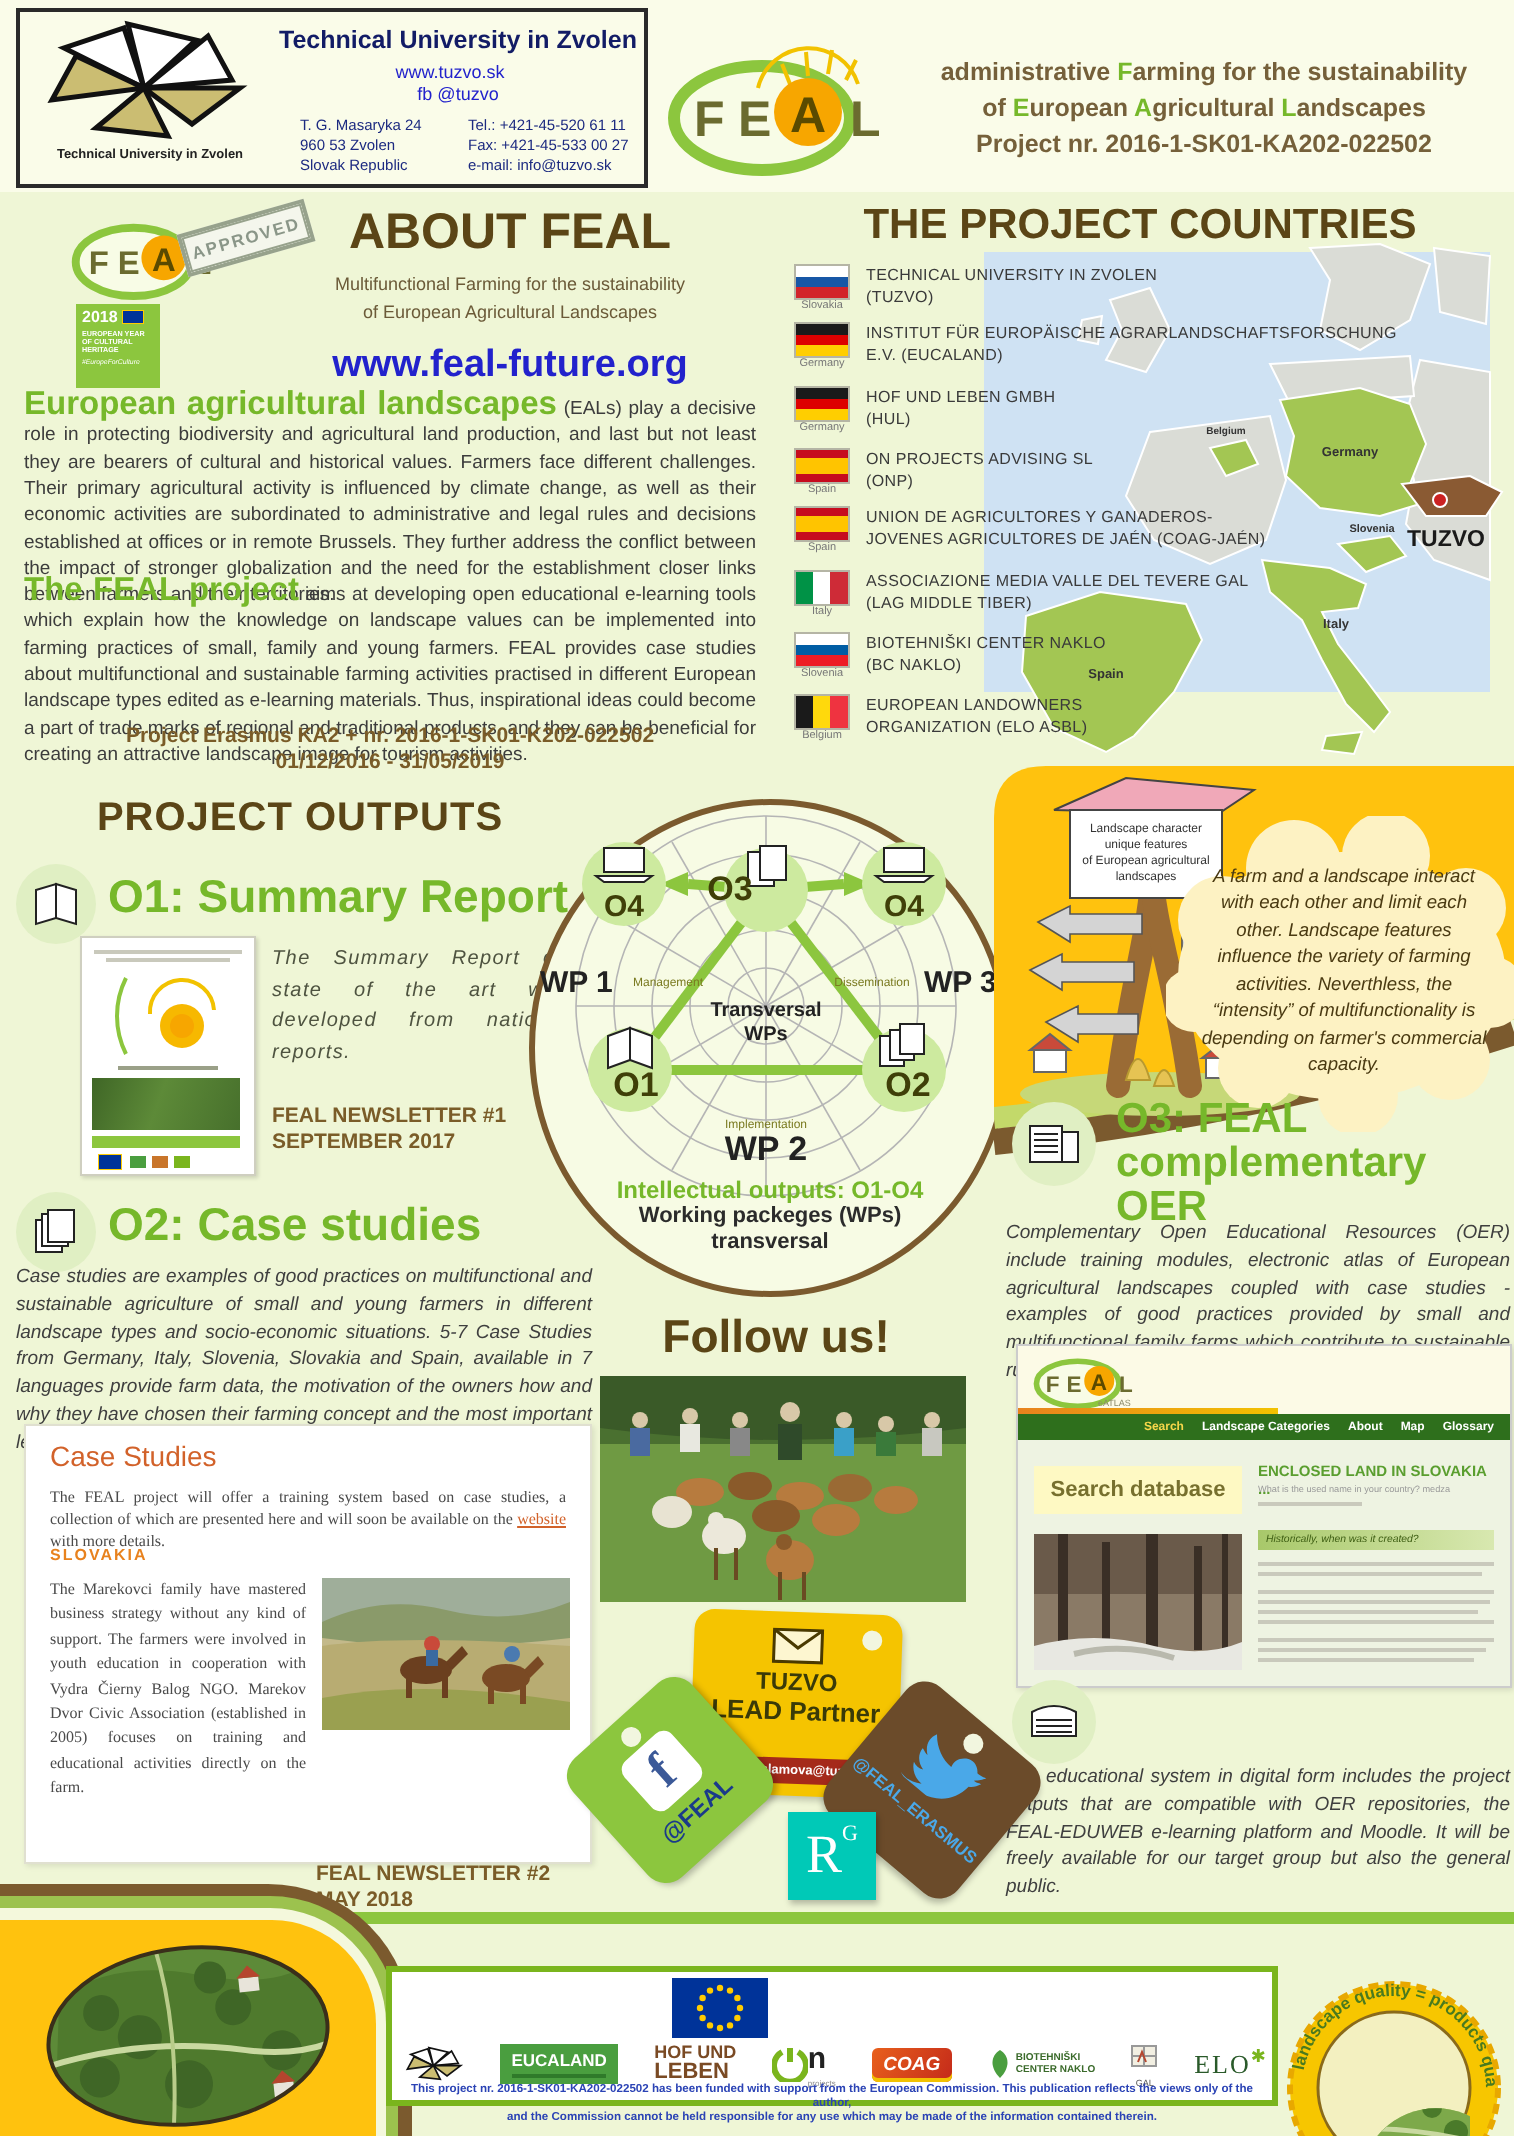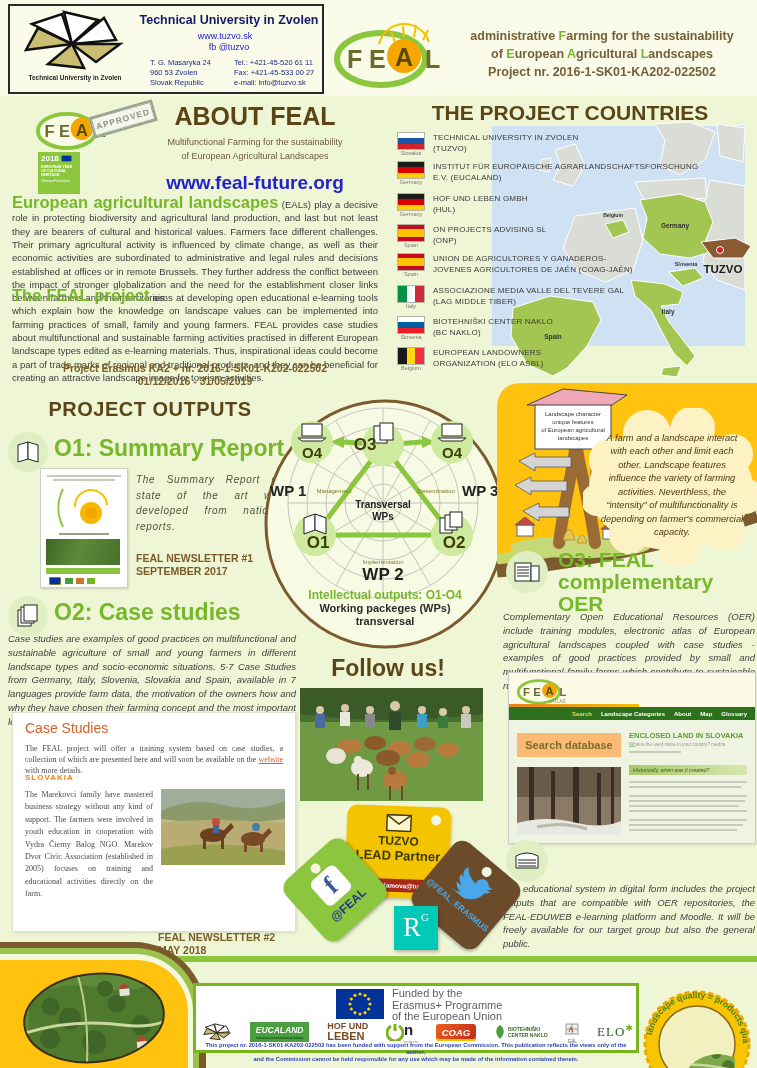--- a/index.html
+++ b/index.html
@@ -462,21 +462,21 @@
     </svg>
     <div class="abs" style="left:40px;top:26px;font-size:4.5px;color:#8a8a6a;">eATLAS</div>
     <div class="abs" style="left:0;top:31px;width:130px;height:3px;background:linear-gradient(90deg,#e8821e,#f2c200);"></div>
     <div class="abs" style="left:0;top:34px;width:246px;height:13px;background:#2e6f1c;display:flex;justify-content:flex-end;align-items:center;gap:9px;padding-right:8px;box-sizing:border-box;">
       <span class="b" style="font-size:6px;color:#f7d74a;">Search</span>
       <span class="b" style="font-size:6px;color:#fff;">Landscape Categories</span>
       <span class="b" style="font-size:6px;color:#fff;">About</span>
       <span class="b" style="font-size:6px;color:#fff;">Map</span>
       <span class="b" style="font-size:6px;color:#fff;">Glossary</span>
     </div>
-    <div class="abs b ctr" style="left:8px;top:60px;width:104px;height:24px;line-height:24px;background:#fdba74;color:#77702e;font-size:11px;">Search database</div>
+    <div class="abs b ctr" style="left:8px;top:60px;width:104px;height:24px;line-height:24px;background:#fef9c3;color:#77702e;font-size:11px;">Search database</div>
     <div class="abs b" style="left:120px;top:58px;width:122px;font-size:7.5px;color:#5a9e2f;">ENCLOSED LAND IN SLOVAKIA ...</div>
     <div class="abs" style="left:120px;top:69px;width:122px;font-size:4.6px;color:#999;">What is the used name in your country?  medza</div>
     <div class="bar" style="left:120px;top:78px;width:52px;"></div>
     <svg class="abs" style="left:8px;top:94px;" width="104" height="68" viewBox="0 0 104 68">
       <rect width="104" height="68" fill="#8a7a66"></rect>
       <rect width="104" height="30" fill="#6a5a4a"></rect>
       <g fill="#3a2f26">
           <rect x="12" y="0" width="5" height="58"></rect>
           <rect x="34" y="4" width="4" height="54"></rect>
           <rect x="56" y="0" width="6" height="58"></rect>
@@ -627,35 +627,30 @@
             <circle cx="29" cy="23.7" r="1.6"></circle>
             <circle cx="24" cy="25" r="1.6"></circle>
             <circle cx="19" cy="23.7" r="1.6"></circle>
             <circle cx="15.3" cy="20" r="1.6"></circle>
             <circle cx="14" cy="15" r="1.6"></circle>
             <circle cx="15.3" cy="10" r="1.6"></circle>
             <circle cx="19" cy="6.3" r="1.6"></circle>
       </g>
         </svg>
     </div>
-    <div class="abs" style="left:196px;top:2px;font-size:11px;color:#5a5f63;line-height:1.05;">
-      <div>Funded by the</div>
-        <div>Erasmus+ Programme</div>
-        <div>of the European Union</div>
-    </div>
     <div class="abs" style="left:6px;top:36px;width:432px;height:20px;display:flex;align-items:center;justify-content:space-between;">
       <svg width="30" height="18" viewBox="0 0 106 62">
         <polygon points="52,34 12,14 42,4" fill="#fff" stroke="#111" stroke-width="3"></polygon>
         <polygon points="52,34 44,2 78,10" fill="#fff" stroke="#111" stroke-width="3"></polygon>
         <polygon points="52,34 84,8 96,30" fill="#fff" stroke="#111" stroke-width="3"></polygon>
         <polygon points="52,34 100,34 76,52" fill="#cbbd72" stroke="#111" stroke-width="3"></polygon>
         <polygon points="52,34 64,58 28,54" fill="#cbbd72" stroke="#111" stroke-width="3"></polygon>
         <polygon points="52,34 6,40 18,18" fill="#cbbd72" stroke="#111" stroke-width="3"></polygon>
       </svg>
-      <div style="background:#4a9e3f;color:#fff;font-size:8.5px;font-weight:bold;padding:3px 6px;font-style:italic;">
+      <div style="background:#4a9e3f;color:#fff;font-size:8.5px;font-weight:bold;padding:3px 6px;">
         <span>EUCALAND</span>
         <div style="height:2px;background:#2f7a2a;margin-top:2px;"></div>
       </div>
       <div style="color:#7a4a24;font-weight:bold;font-size:9px;line-height:1;">
         <div>HOF UND</div>
           <div style="font-size:11px;">LEBEN</div>
       </div>
       <div style="display:flex;align-items:center;">
         <svg width="18" height="18" viewBox="0 0 18 18">
             <path d="M5,3 A8,8 0 1 0 13,3" fill="none" stroke="#7ab51d" stroke-width="3"></path>

